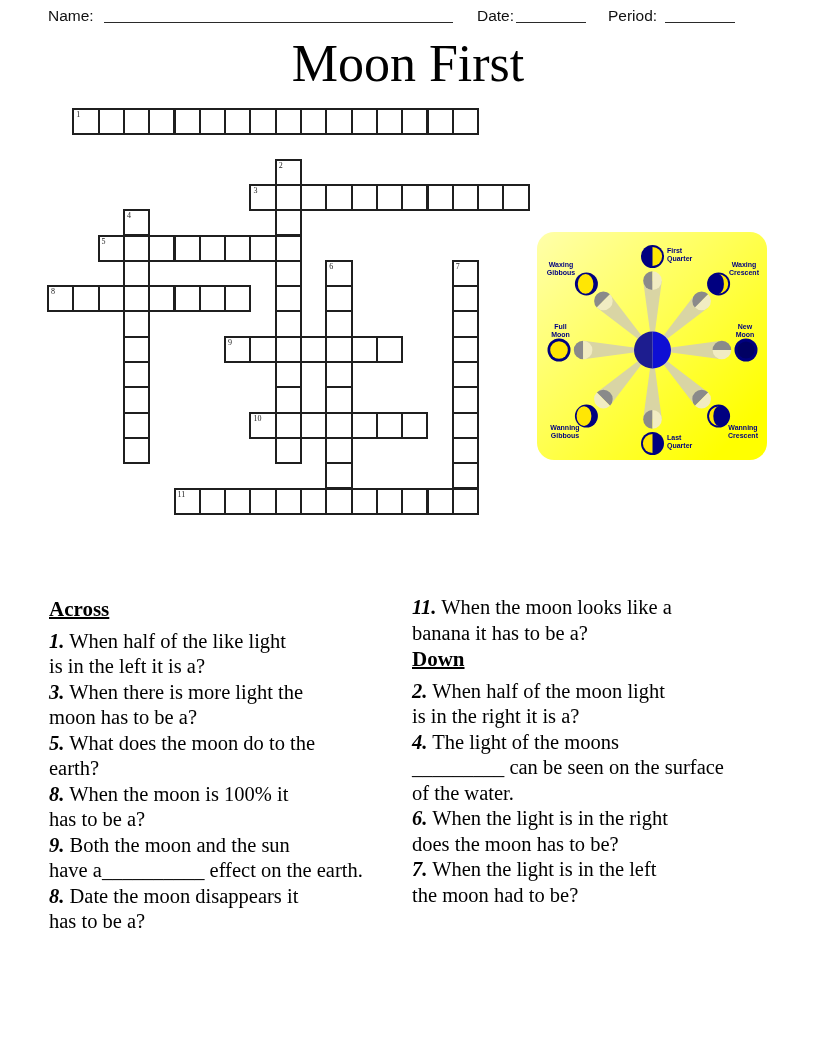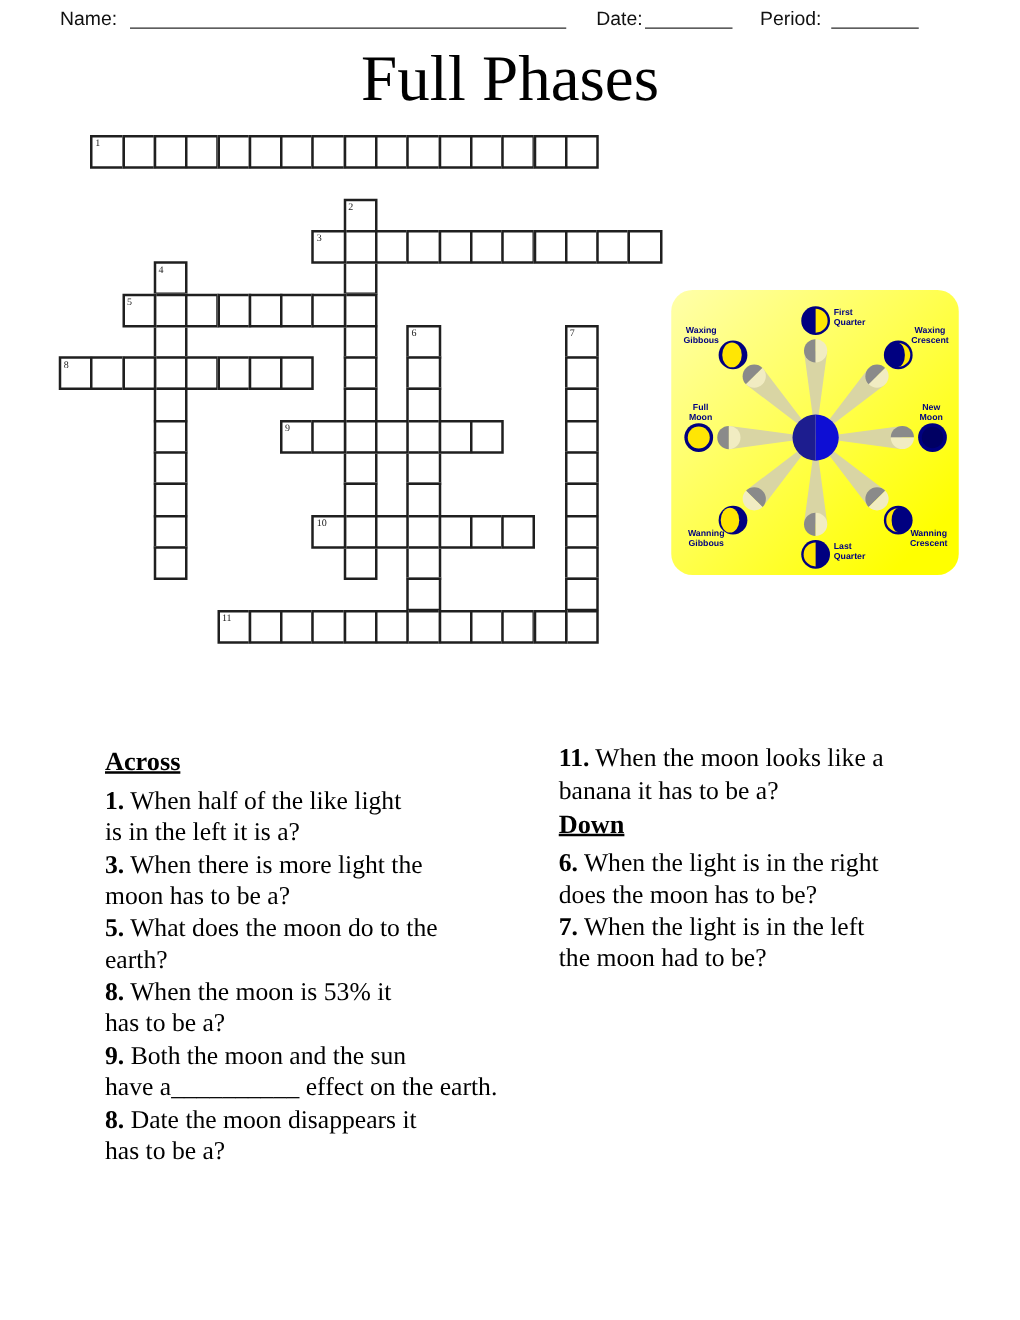--- a/index.html
+++ b/index.html
@@ -19,40 +19,40 @@
   .cw-num{position:absolute;left:2px;top:0px;font-size:8px;line-height:9px;
           font-family:"Liberation Serif",serif;color:#222;}
   
   .diagram{position:absolute;left:537px;top:232px;width:230px;height:228px;
            border-radius:17px;background:linear-gradient(135deg,#ffffaa 0%,#ffff55 45%,#ffff00 88%);}
   .diagram svg{position:absolute;left:0;top:0;}
   .phase-label{position:absolute;font-family:"Liberation Sans",sans-serif;font-size:7px;
                font-weight:700;line-height:7.6px;color:#000080;white-space:pre-line;}
   .pl-center{text-align:center;}
   
-  .clues-col{position:absolute;font-size:20.5px;line-height:25.5px;margin-left:35px;}
+  .clues-col{position:absolute;font-size:20.5px;line-height:25.5px;}
   .clue-heading{font-weight:bold;text-decoration:underline;text-decoration-thickness:2px;
                 font-size:21px;margin:0 0 6px 0;}
   .clue{margin:0;}
-  .clue b{font-weight:bold;}
+  .clue b{font-weight:bold;font-style:italic;}
   .clue span{white-space:pre-line;}
 </style>
 </head>
 <body>
 
 <div class="sheet">
 
   <span class="hdr-label" style="left:48px">Name:</span>
   <div class="hdr-line" style="left:104px;width:349px"></div>
   <span class="hdr-label" style="left:477px">Date:</span>
   <div class="hdr-line" style="left:516px;width:70px"></div>
   <span class="hdr-label" style="left:608px">Period:</span>
   <div class="hdr-line" style="left:665px;width:70px"></div>
 
-  <div class="title">Full Phases</div>
+  <div class="title">Moon First</div>
 
   <div class="grid">
       <div class="cw-cell" style="left: 24.3px; top: -1px;">
         <span class="cw-num">1</span>
       </div>
       <div class="cw-cell" style="left: 49.6px; top: -1px;"></div>
       <div class="cw-cell" style="left: 74.9px; top: -1px;"></div>
       <div class="cw-cell" style="left: 100.2px; top: -1px;"></div>
       <div class="cw-cell" style="left: 125.5px; top: -1px;"></div>
       <div class="cw-cell" style="left: 150.8px; top: -1px;"></div>
@@ -280,31 +280,36 @@
   </div>
 
   <div class="clues-col" style="left:49px;top:597px;width:368px">
     <div class="clue-heading">Across</div>
     <p class="clue"><b>1.</b> <span>When half of the like light
 is in the left it is a?</span></p>
     <p class="clue"><b>3.</b> <span>When there is more light the
 moon has to be a?</span></p>
     <p class="clue"><b>5.</b> <span>What does the moon do to the
 earth?</span></p>
-    <p class="clue"><b>8.</b> <span>When the moon is 53% it
+    <p class="clue"><b>8.</b> <span>When the moon is 100% it
 has to be a?</span></p>
     <p class="clue"><b>9.</b> <span>Both the moon and the sun
 have a__________ effect on the earth.</span></p>
     <p class="clue"><b>8.</b> <span>Date the moon disappears it
 has to be a?</span></p>
   </div>
 
   <div class="clues-col" style="left:412px;top:595px;width:372px">
     <p class="clue"><b>11.</b> <span>When the moon looks like a
 banana it has to be a?</span></p>
     <div class="clue-heading" style="margin:1px 0 6px 0">Down</div>
+    <p class="clue"><b>2.</b> <span>When half of the moon light
+is in the right it is a?</span></p>
+    <p class="clue"><b>4.</b> <span>The light of the moons
+_________ can be seen on the surface
+of the water.</span></p>
     <p class="clue"><b>6.</b> <span>When the light is in the right
 does the moon has to be?</span></p>
     <p class="clue"><b>7.</b> <span>When the light is in the left
 the moon had to be?</span></p>
   </div>
 
 </div>
 
 </body></html>

